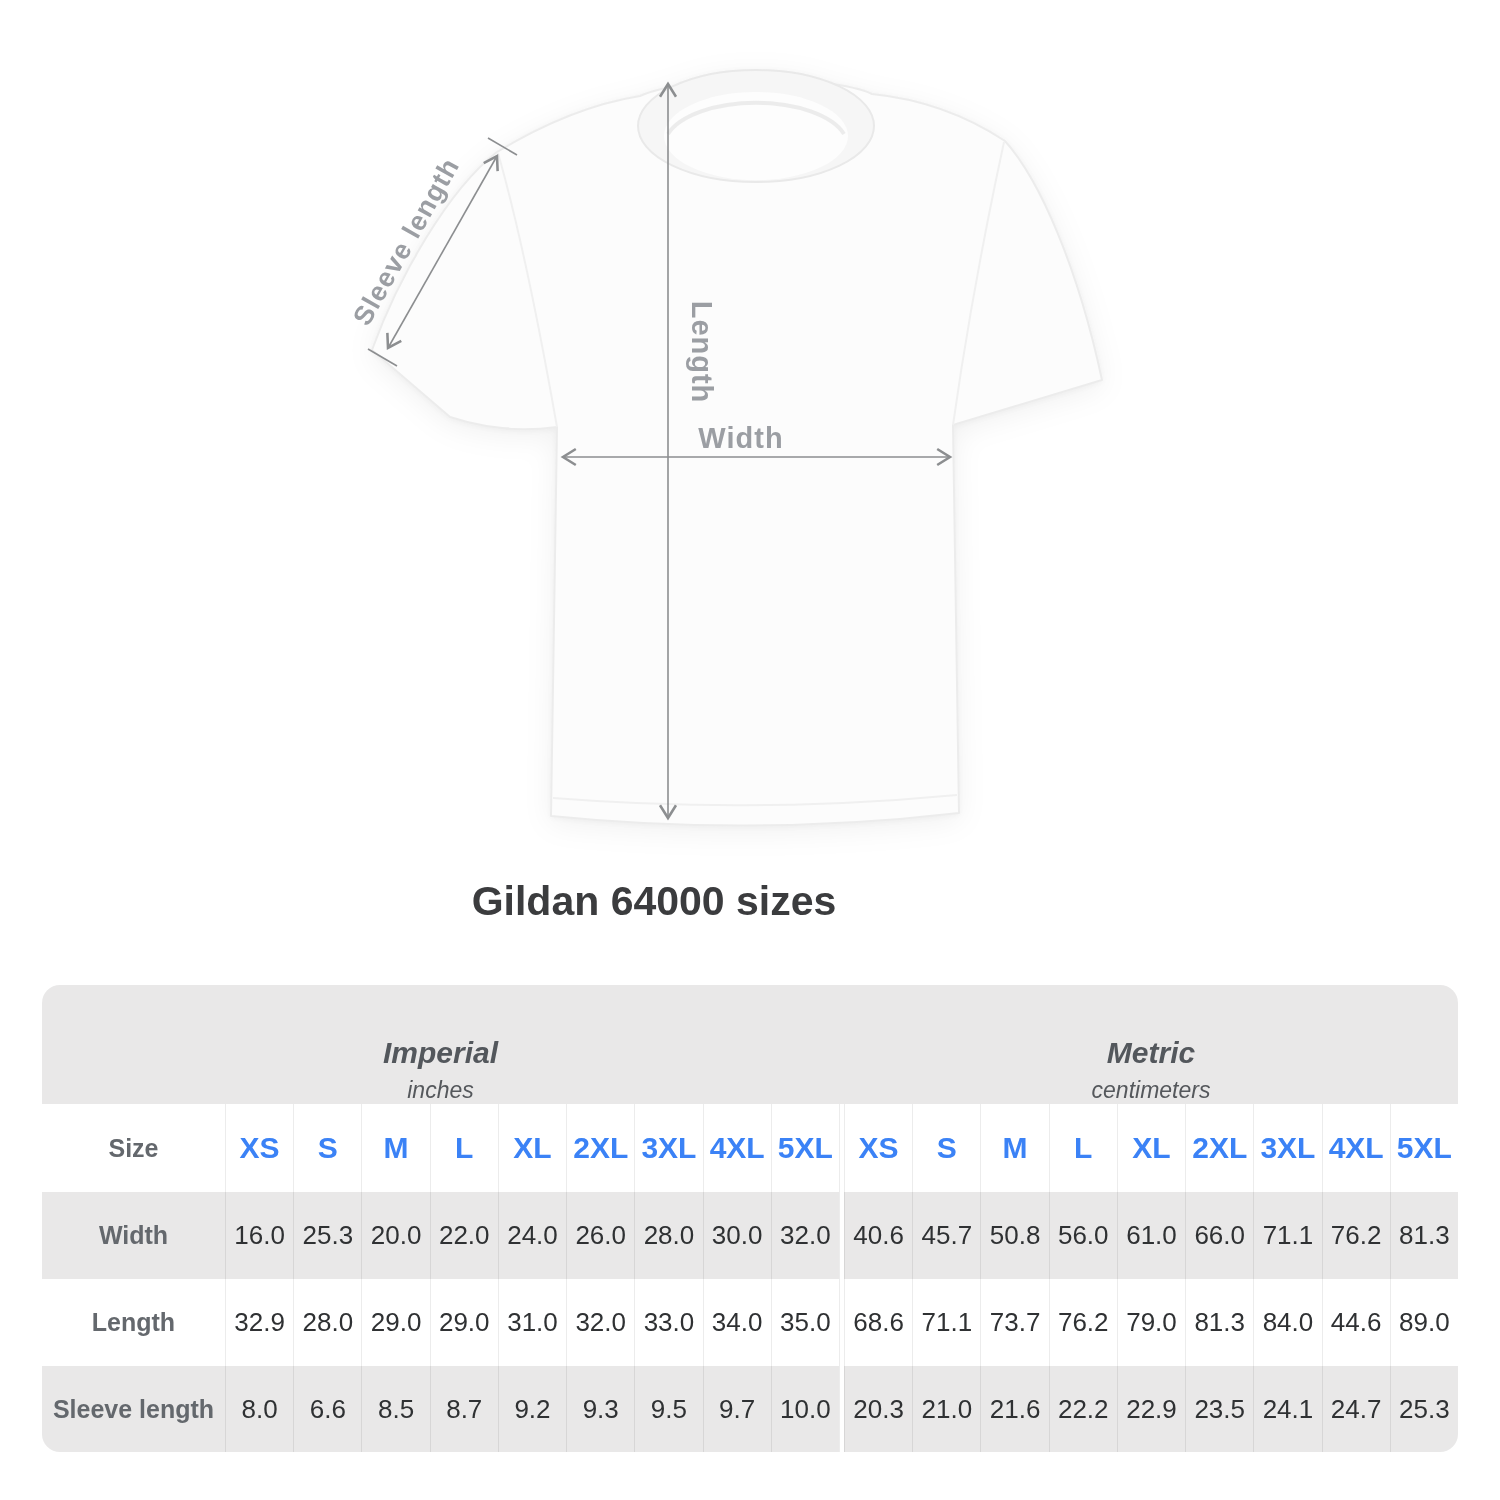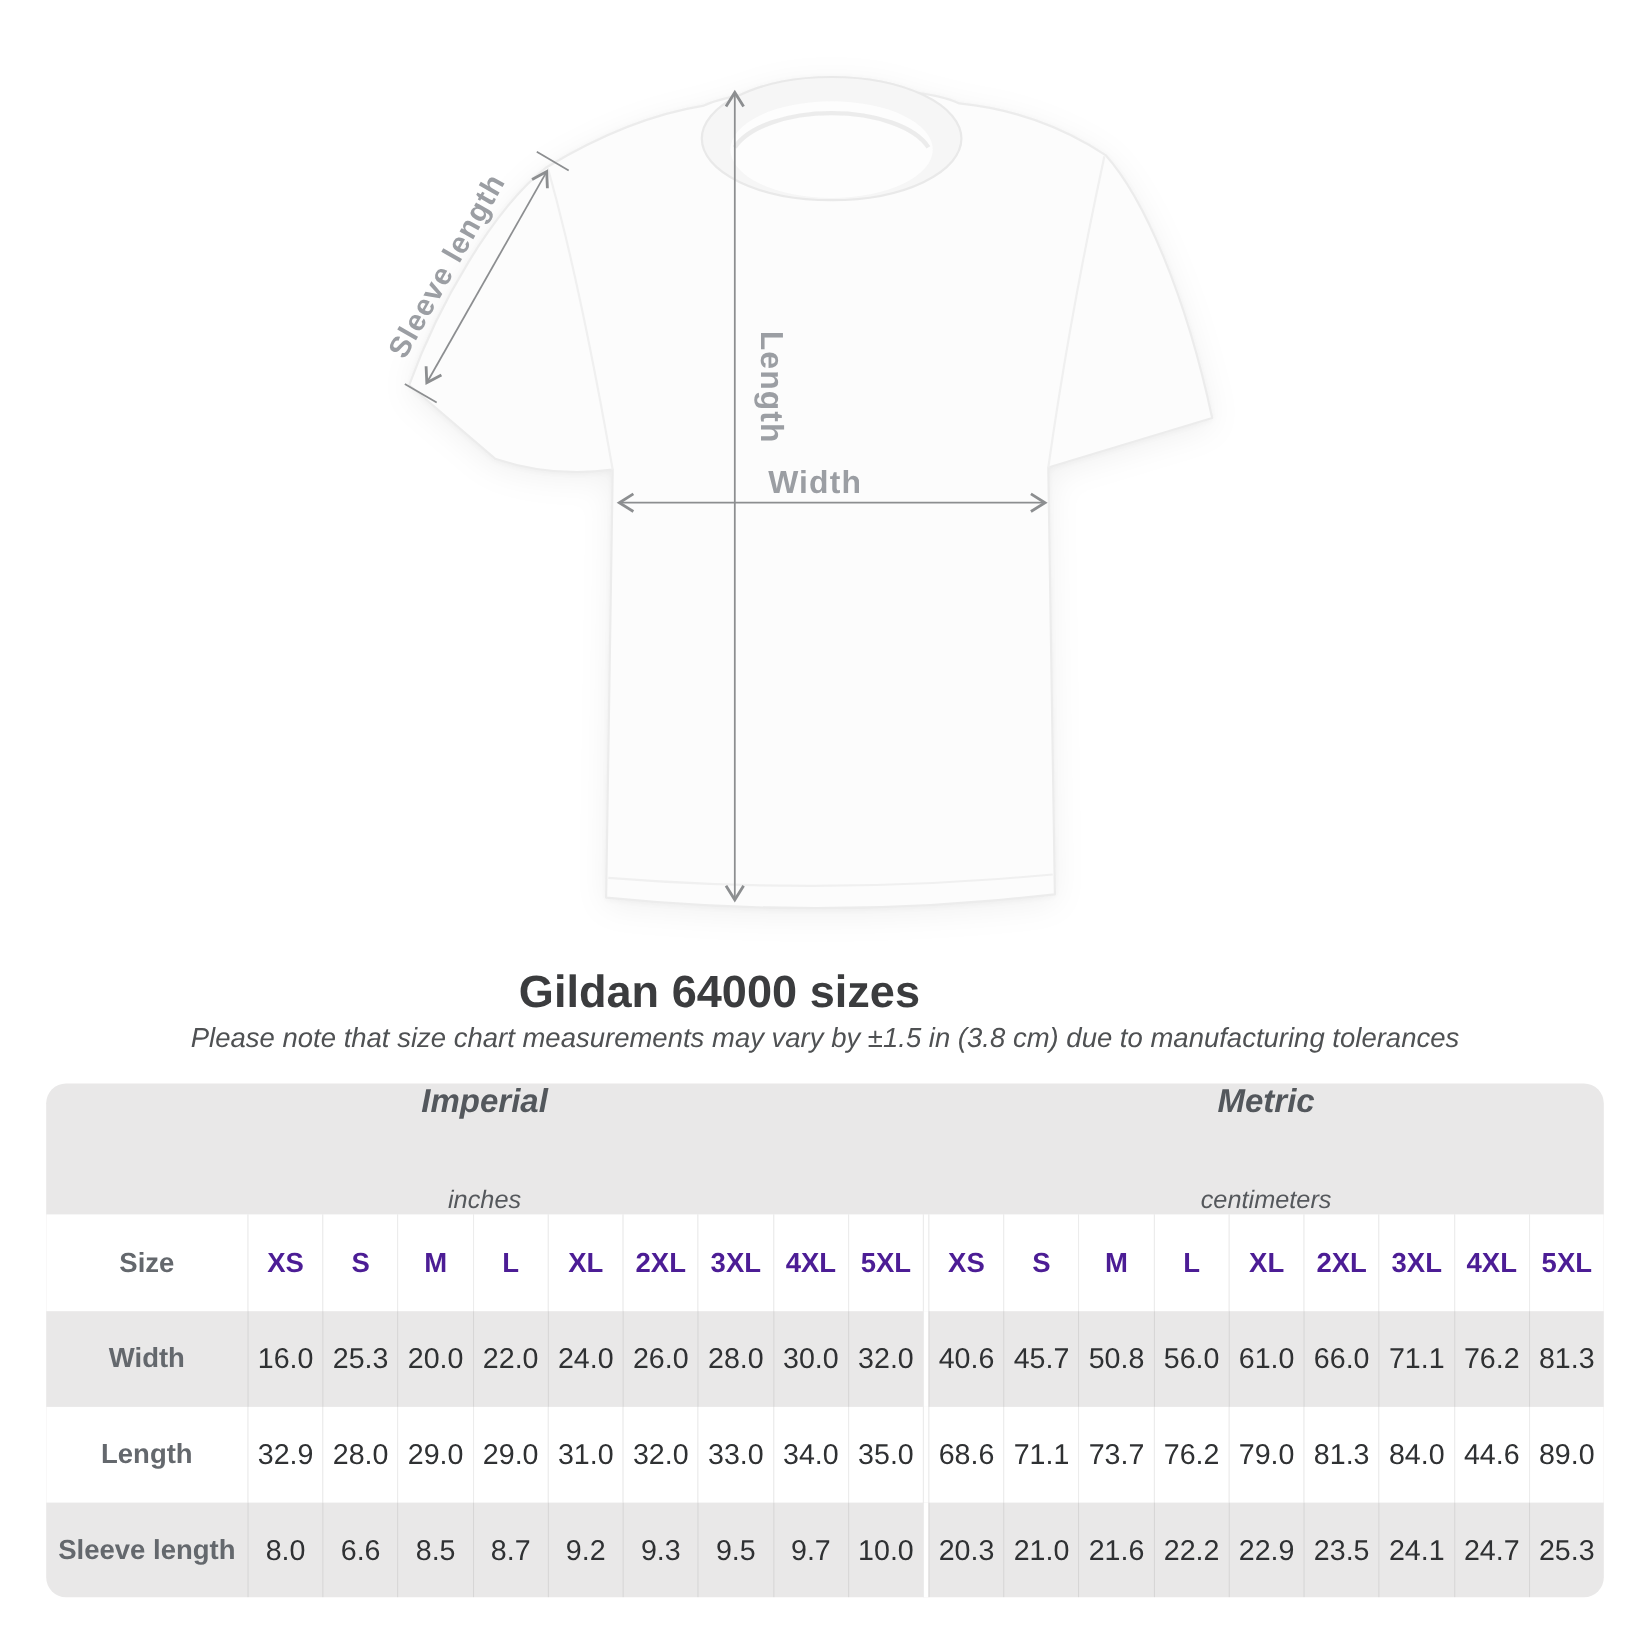--- a/index.html
+++ b/index.html
@@ -24,32 +24,32 @@
   .page-title { position: absolute; top: 878px; left: 0; width: 1308px;
                 text-align: center; font-size: 41px; font-weight: 700; color: #3b3c3e; }
   .tolerance-note { position: absolute; top: 930px; left: 0; width: 1500px;
                     text-align: center; font-style: italic; font-size: 25px; color: #4f5153; }
 
   
   .size-table { position: absolute; top: 985px; left: 42px; width: 1416px; height: 467px;
                 background: #e9e8e8; border-radius: 18px; overflow: hidden; }
 
   .unit-band { display: grid; grid-template-columns: 797px 5px 614px; height: 119px; }
-  .unit-group { display: flex; flex-direction: column; align-items: center; justify-content: space-between; gap: 7px; }
+  .unit-group { display: flex; flex-direction: column; align-items: center; justify-content: flex-end; gap: 7px; }
   .unit-name { font-size: 30px; font-weight: 700; font-style: italic; color: #53575c; }
   .unit-sub  { font-size: 23px; font-style: italic; color: #55585c; }
 
   .grid { display: grid; width: 1416px;
           grid-template-columns: 183px repeat(9, 1fr) 5px repeat(9, 1fr);
           grid-template-rows: 88px 87px 87px 87px; }
   .cell { display: flex; align-items: center; justify-content: center; }
   .cell.data, .cell.gap { border-left: 1px solid rgba(0,0,0,0.075); }
   .cell.white { background: #ffffff; }
   .cell.gapwhite { background: #ffffff; }
-  .cell.head { font-size: 25px; font-weight: 700; color: #4c1d95; }
+  .cell.head { font-size: 30px; font-weight: 700; color: #3b82f6; }
   .cell.rowlabel { font-size: 25px; font-weight: 700; color: #64686d; }
   .cell.value { font-size: 26px; color: #2f3133; }
 </style>
 </head>
 <body>
 
 <div class="stage">
 
   <svg class="diagram" width="1500" height="880" viewBox="0 0 1500 880" aria-hidden="true">
     <defs>
@@ -94,21 +94,20 @@
         <line class="measure-line" x1="368" y1="349" x2="397" y2="366"></line>
       </g>
 
       <text class="measure-label small" x="414" y="246" text-anchor="middle" transform="rotate(-60.5 414 246)">Sleeve length</text>
       <text class="measure-label" x="692" y="352" text-anchor="middle" transform="rotate(90 692 352)">Length</text>
       <text class="measure-label" x="741" y="448" text-anchor="middle">Width</text>
     </g>
   </svg>
 
   <div class="page-title">Gildan 64000 sizes</div>
-  <div class="tolerance-note">Please note that size chart measurements may vary by ±1.5 in (3.8 cm) due to manufacturing tolerances</div>
 
   <div class="size-table">
     <div class="unit-band">
       <div class="unit-group">
         <div class="unit-name">Imperial</div>
         <div class="unit-sub">inches</div>
       </div>
       <div></div>
       <div class="unit-group">
         <div class="unit-name">Metric</div>

